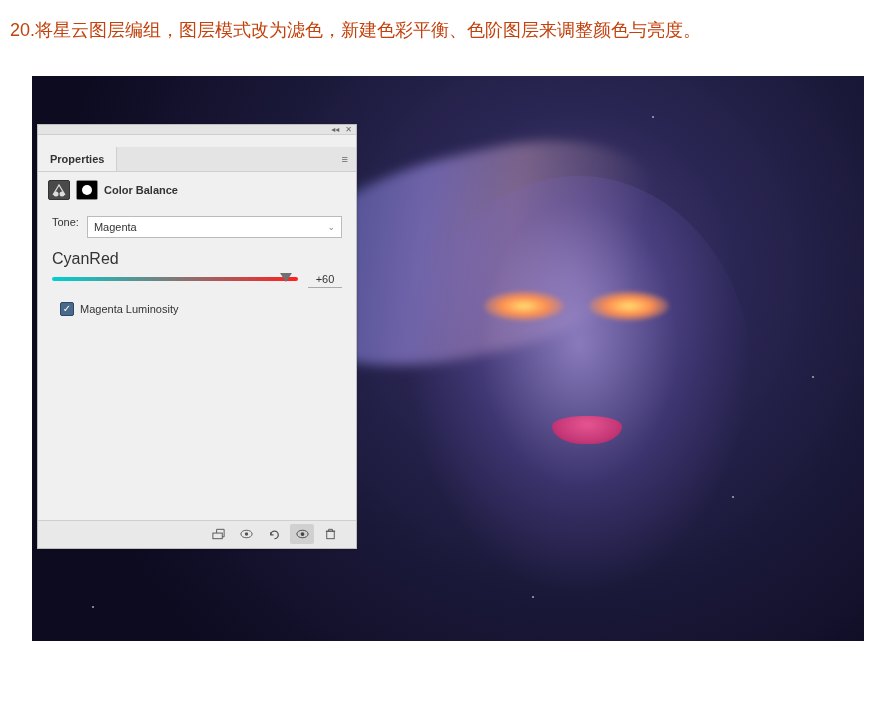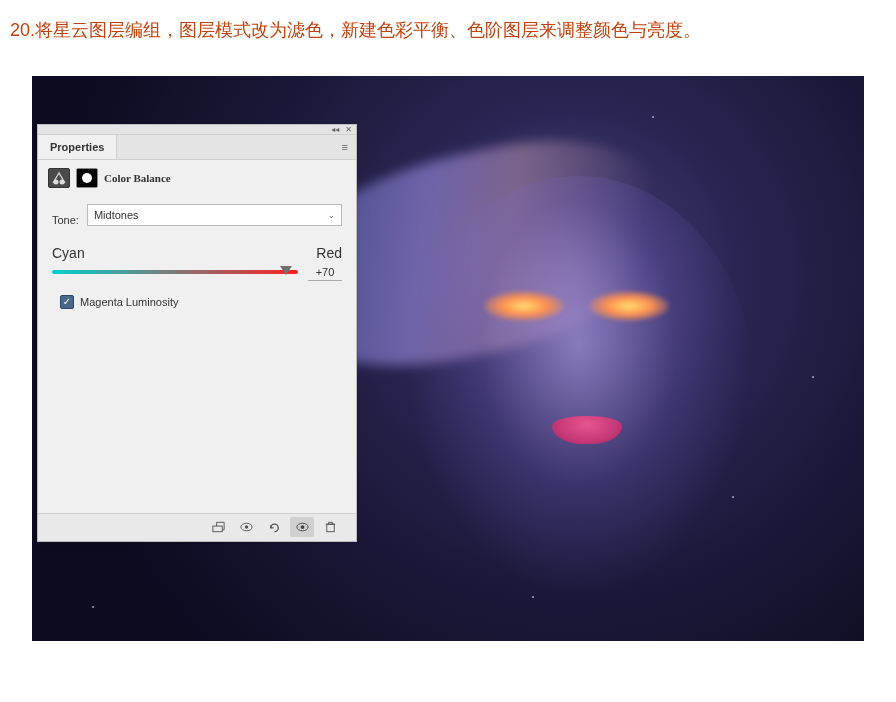--- a/index.html
+++ b/index.html
@@ -89,20 +89,21 @@
       align-items: center;
       padding: 0 4px;
       gap: 6px;
     }
     .panel-topbar span { font-size: 8px; color: #666; cursor: pointer; }
     .panel-tabs {
       display: flex;
       background: #e4e4e4;
       border-bottom: 1px solid #cfcfcf;
       align-items: center;
+      margin-top: 12px;
     }
     .tab {
       padding: 6px 12px;
       background: #f0f0f0;
       border-right: 1px solid #cfcfcf;
       font-weight: bold;
       font-size: 11px;
     }
     .tab-menu {
       margin-left: auto;
@@ -140,41 +141,41 @@
     .mask-icon::before {
       content:'';
       position:absolute;
       left:50%; top:50%;
       width:10px;height:10px;
       background:#fff;
       border-radius:50%;
       transform:translate(-50%,-50%);
       z-index:1;
     }
-    .adj-title { font-weight: bold; font-size: 11px; font-family: Liberation Serif, serif; }
+    .adj-title { font-weight: bold; font-size: 11px; }
 
     .panel-body { padding: 8px 14px 14px; }
-    .tone-row { display: flex; align-items: flex-end; gap: 8px; margin-bottom: 19px; }
+    .tone-row { display: flex; align-items: flex-start; gap: 8px; margin-bottom: 12px; }
     .tone-row label { font-size: 11px; }
     .tone-select {
       flex: 1;
       height: 22px;
       border: 1px solid #bbb;
       background: #fff;
       padding: 0 6px;
       font-size: 11px;
       display: flex;
       align-items: center;
       justify-content: space-between;
       cursor: pointer;
     }
     .tone-select .chev { font-size: 9px; color: #888; }
 
     .slider-group { margin-bottom: 14px; }
-    .slider-labels { display: flex; justify-content: space-between; font-size: 14px; margin-bottom: 2px; }
+    .slider-labels { display: flex; font-size: 16px; margin-bottom: 2px; }
     .slider-row { display: flex; align-items: center; gap: 10px; }
     .slider-track {
       flex: 1;
       height: 4px;
       position: relative;
       border-radius: 2px;
     }
     .track-cyanred { background: linear-gradient(to right, #00d0d0, #ff2020); }
     .track-maggreen { background: linear-gradient(to right, #e030e0, #20c030); }
     .track-yellblue { background: linear-gradient(to right, #e0d020, #2040d0); }
@@ -267,36 +268,36 @@
           </svg>
       </div>
       <div class="mask-icon"></div>
       <div class="adj-title">Color Balance</div>
     </div>
 
     <div class="panel-body">
       <div class="tone-row">
         <label>Tone:</label>
         <div class="tone-select">
-          <span>Midtones</span>
+          <span>Magenta</span>
           <span class="chev">⌄</span>
         </div>
       </div>
 
       <div id="sliders">
           <div class="slider-group">
             <div class="slider-labels">
               <span>Cyan</span>
               <span>Red</span>
             </div>
             <div class="slider-row">
               <div class="slider-track track-cyanred">
                 <div class="slider-thumb" style="left:95%"></div>
               </div>
-              <div class="slider-value">+70</div>
+              <div class="slider-value">+60</div>
             </div>
           </div>
         </div>
 
       <div class="preserve-row">
         <div class="checkbox">✓</div>
         <span>Magenta Luminosity</span>
       </div>
     </div>
 

